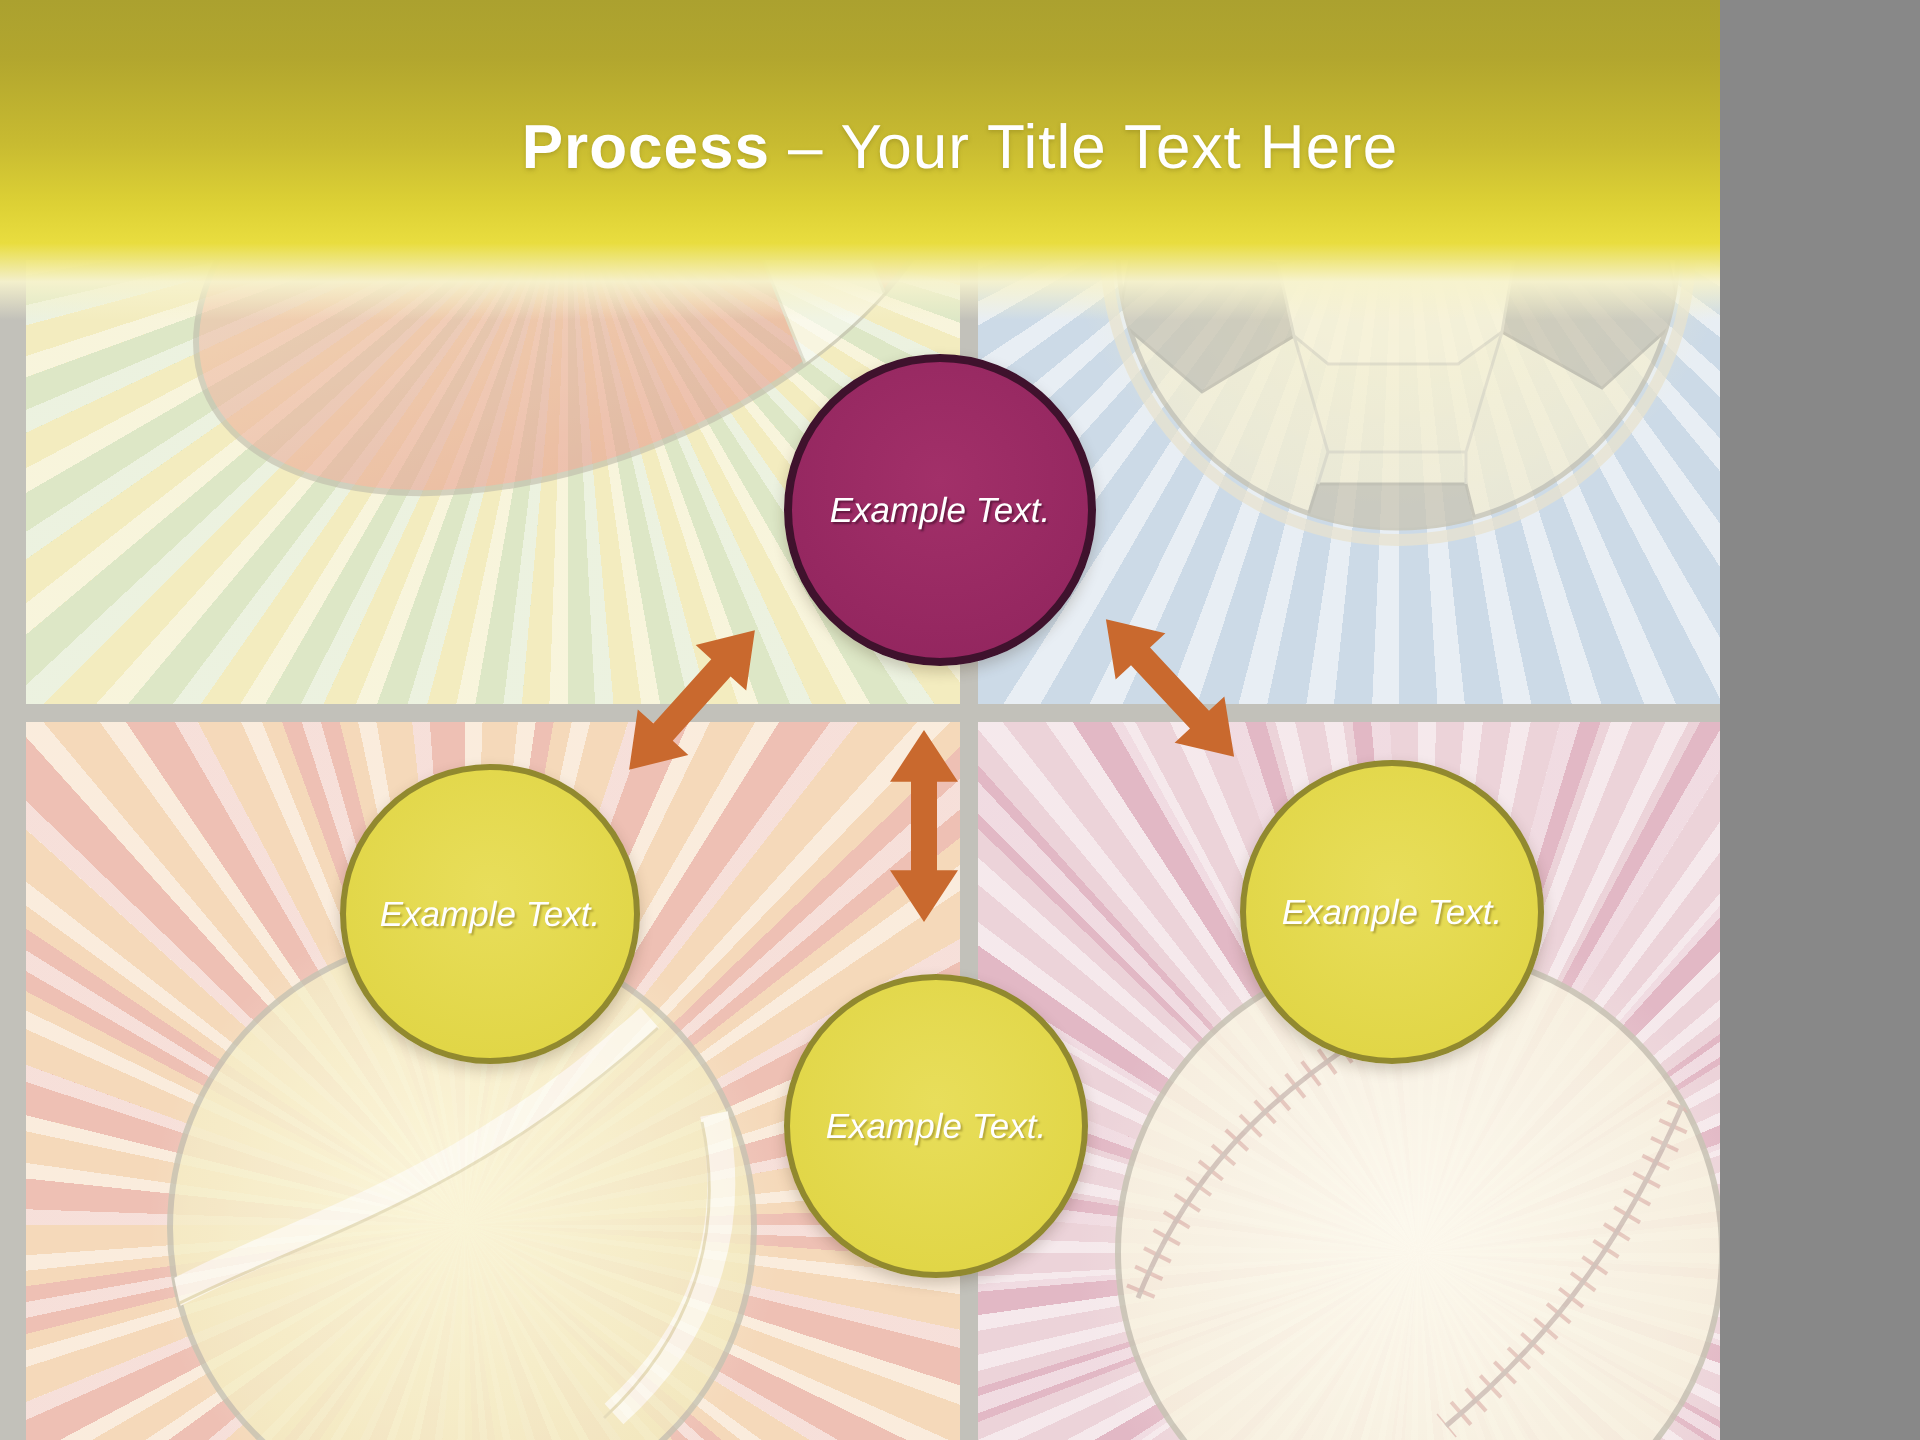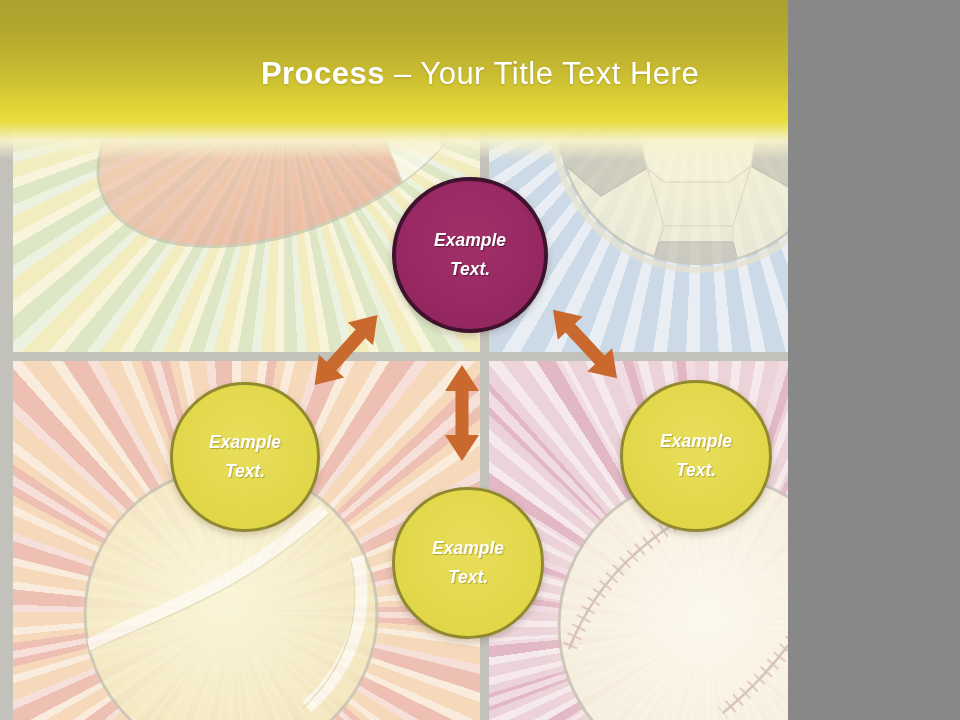--- a/index.html
+++ b/index.html
@@ -1,17 +1,17 @@
 <!DOCTYPE html>
 <html><head>
 <meta charset="utf-8">
 <style>
   html,body{margin:0;padding:0;background:#888;}
   .slide{
-    position:relative;width:788px;height:720px;overflow:hidden;
+    position:relative;width:860px;height:720px;overflow:hidden;
     background:#e9e6d8;font-family:"Liberation Sans",sans-serif;
     -webkit-font-smoothing:antialiased;
   }
   
   .bg-frame{position:absolute;left:0;top:125px;width:960px;height:595px;background:#c2c1ba;}
   .quad{position:absolute;overflow:hidden;}
   .quad-tl{left:13px;top:5px;width:467px;height:222px;
     background:
       repeating-conic-gradient(from 110deg at 58% -18%, rgba(255,255,255,.45) 0deg 2deg, rgba(255,255,255,0) 2deg 5deg),
       repeating-conic-gradient(from 100deg at 58% -18%, #f3ecbf 0deg 5deg, #dde7c6 5deg 10deg);
@@ -60,21 +60,21 @@
   }
   .node-secondary{
     background:radial-gradient(circle at 50% 42%, #e8de5b 0%, #e0d544 85%);
     border:3px solid #91892f;
   }
   .node-left{left:170px;top:382px;width:150px;height:150px;}
   .node-center{left:392px;top:487px;width:152px;height:152px;}
   .node-right{left:620px;top:380px;width:152px;height:152px;}
   .node-label{
     width:112px;text-align:center;color:#ffffff;
-    font-weight:bold;font-style:italic;font-size:17.5px;line-height:1.65;
+    font-weight:normal;font-style:italic;font-size:17.5px;line-height:1.65;
     text-shadow:1px 1px 1px rgba(90,70,10,.35);
   }
   .node-top .node-label{text-shadow:1px 1px 1px rgba(40,5,25,.5);}
   
   .arrow{position:absolute;z-index:8;}
   .arrow svg{display:block;}
   .arrow-left{left:299px;top:332px;transform:rotate(-48deg);}
   .arrow-center{left:414px;top:395px;transform:rotate(90deg);}
   .arrow-right{left:538px;top:326px;transform:rotate(47deg);}
 </style>

